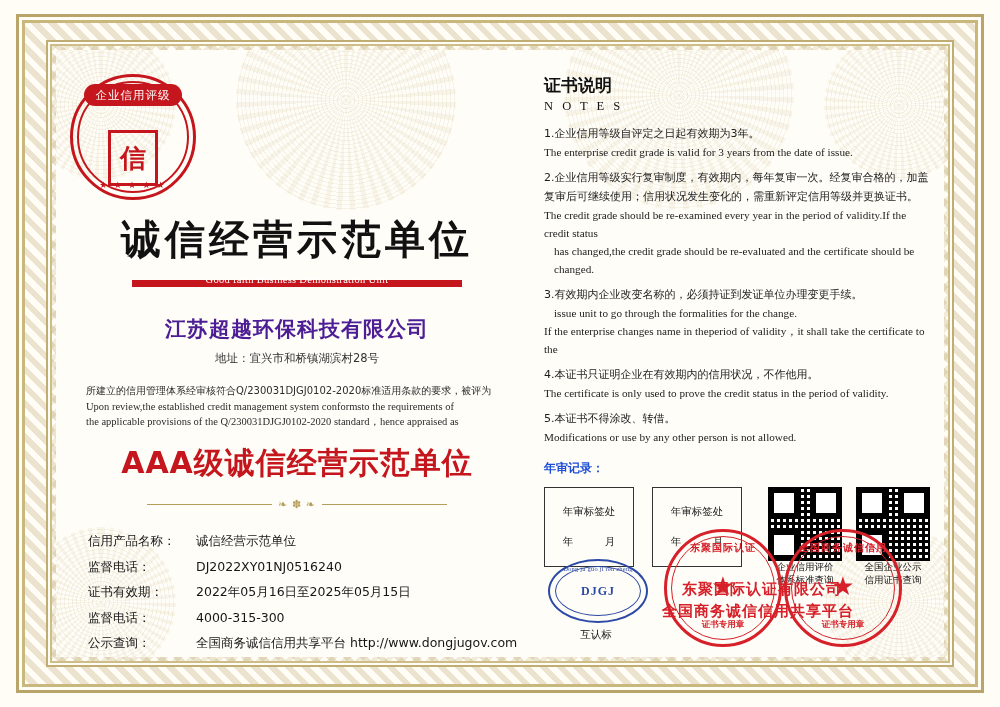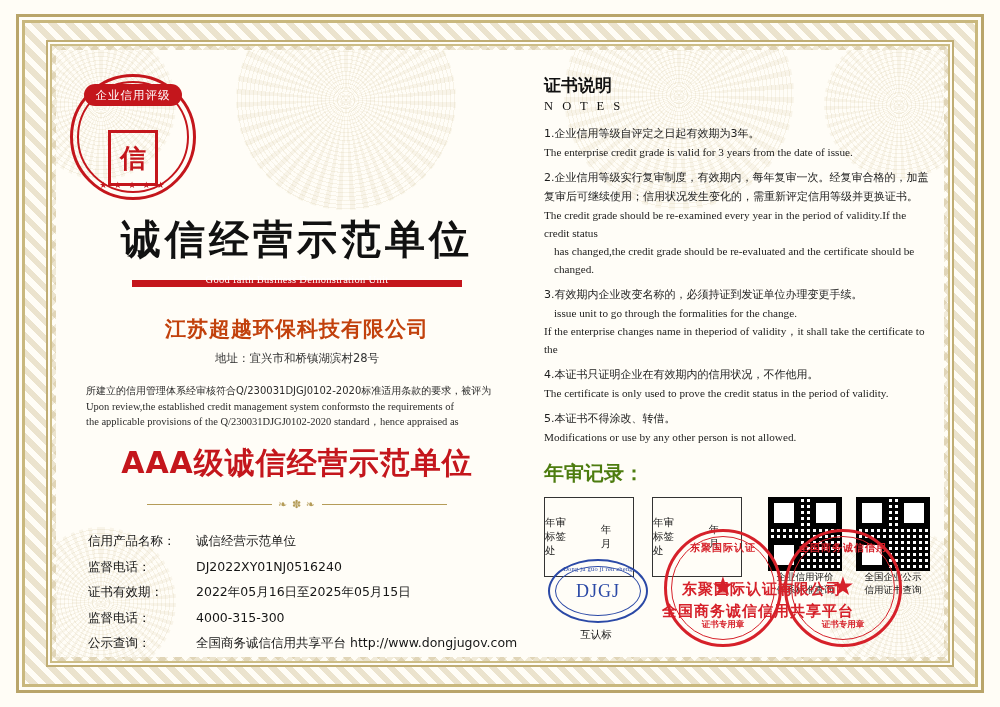--- a/index.html
+++ b/index.html
@@ -99,21 +99,21 @@
   }
   .sub-ribbon .bar{
     position:absolute;top:7px;left:0;right:0;height:7px;background:#c4161c;
   }
   .sub-ribbon .txt{
     position:absolute;left:0;right:0;top:1px;text-align:center;
     color:#fff;font-size:10.5px;letter-spacing:.3px;
     font-family:"Liberation Serif", serif;
   }
   .company{
-    text-align:center;color:#c2410c;font-size:21px;font-weight:bold;
+    text-align:center;color:#4c1d95;font-size:21px;font-weight:bold;
     margin-top:22px;letter-spacing:1px;
     font-family:"DejaVu Sans", sans-serif;
   }
   .address{
     text-align:center;color:#333;font-size:11.5px;margin-top:8px;
     font-family:"DejaVu Sans", sans-serif;
   }
   .review-para{
     margin:18px 22px 0 16px;font-size:10.5px;color:#2b2b2b;line-height:1.45;
     text-align:justify;
@@ -148,29 +148,29 @@
     font-size:12.5px;letter-spacing:3px;color:#111;margin-top:2px;
     font-family:"Liberation Serif", serif;
   }
   .notes{
     margin-top:10px;font-size:11.2px;line-height:1.62;color:#1c1c1c;
   }
   .notes p{margin:0 0 7px 0;}
   .notes .cn{font-family:"DejaVu Sans", sans-serif;font-size:11px;}
   .notes .en{display:block;}
   .year-head{
-    margin-top:14px;font-size:20px;font-weight:bold;color:#4d7c0f;
+    margin-top:14px;font-size:12px;font-weight:bold;color:#1d4ed8;
     font-family:Liberation Serif, serif;
   }
   .year-row{
     margin-top:10px;display:flex;align-items:flex-start;gap:18px;
   }
   .stamp-box{
     width:88px;height:78px;border:1px solid #333;
-    display:flex;flex-direction:row;align-items:center;justify-content:center;
+    display:flex;flex-direction:column;align-items:center;justify-content:center;
     gap:16px;font-size:10.5px;color:#222;
     font-family:"DejaVu Sans", sans-serif;
   }
   .stamp-box .ym{letter-spacing:14px;padding-left:14px;}
   .qr-group{display:flex;gap:14px;margin-left:8px;}
   .qr-item{text-align:center;}
   .qr{
     width:74px;height:74px;
     background-color:#fff;
     background-image:
@@ -195,21 +195,21 @@
     position:absolute;left:14px;bottom:24px;width:96px;height:68px;
   }
   .blue-seal .oval{
     width:96px;height:60px;border:2.5px solid #2b49a6;border-radius:50%;
     position:relative;display:flex;align-items:center;justify-content:center;
   }
   .blue-seal .oval2{
     position:absolute;inset:5px;border:1.2px solid #2b49a6;border-radius:50%;
   }
   .blue-seal .txt{
-    color:#2b49a6;font-weight:normal;font-size:18px;letter-spacing:1px;
+    color:#2b49a6;font-weight:bold;font-size:12px;letter-spacing:1px;
     font-family:"Liberation Serif", serif;z-index:2;
   }
   .blue-seal .arc{
     position:absolute;top:4px;left:0;right:0;text-align:center;
     font-size:6.5px;color:#2b49a6;letter-spacing:.2px;
   }
   .blue-seal .cap{
     text-align:center;font-size:10.5px;color:#111;margin-top:5px;
     font-family:"DejaVu Sans", sans-serif;
   }

